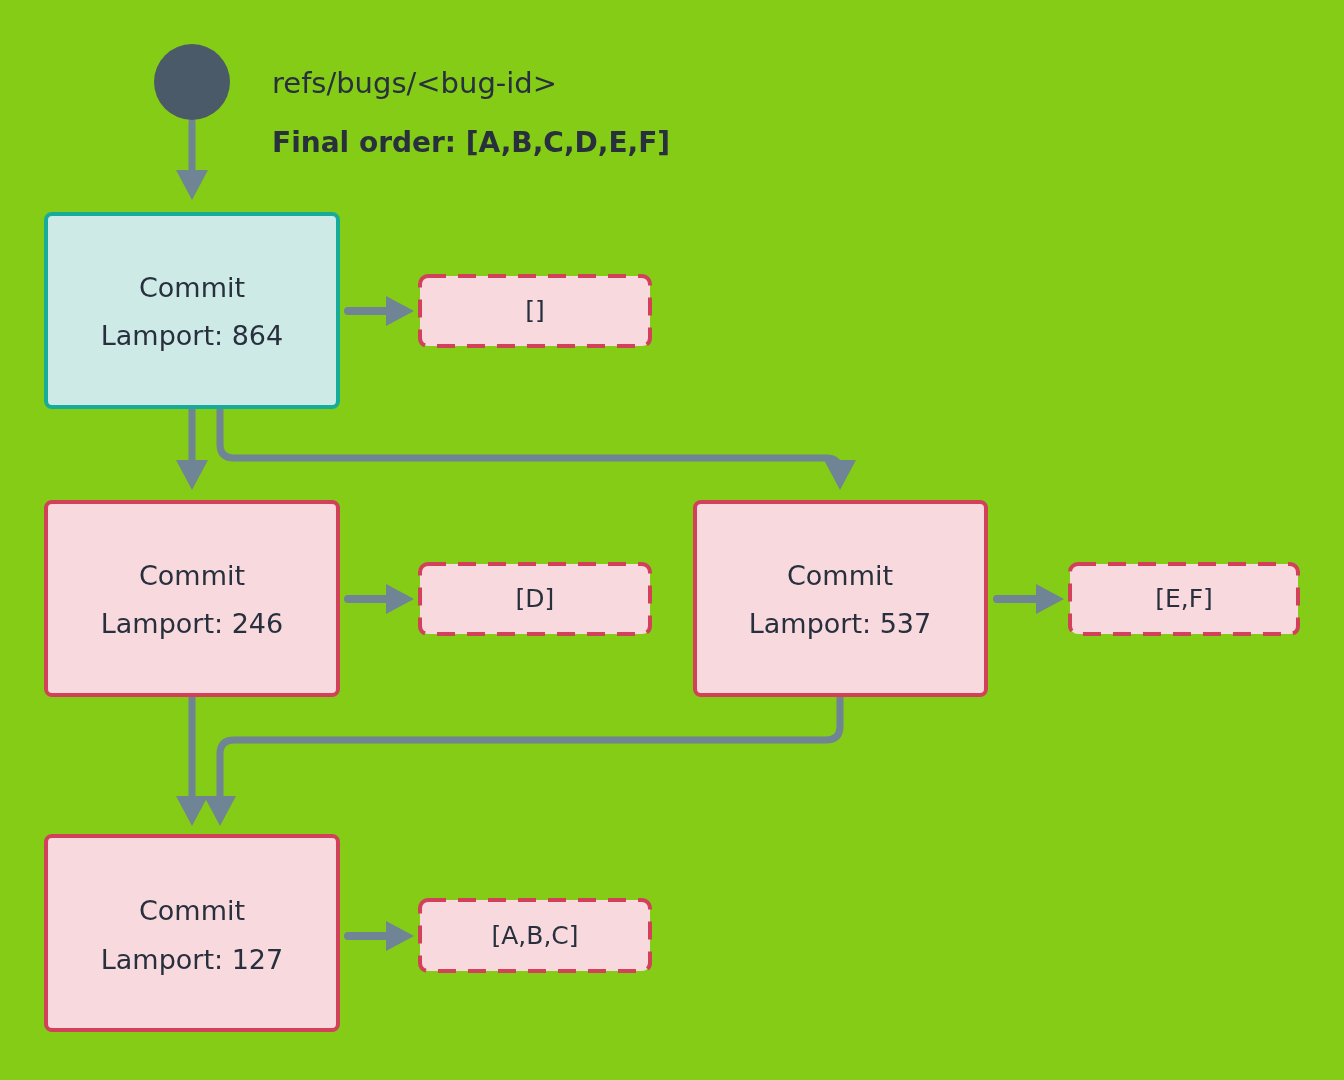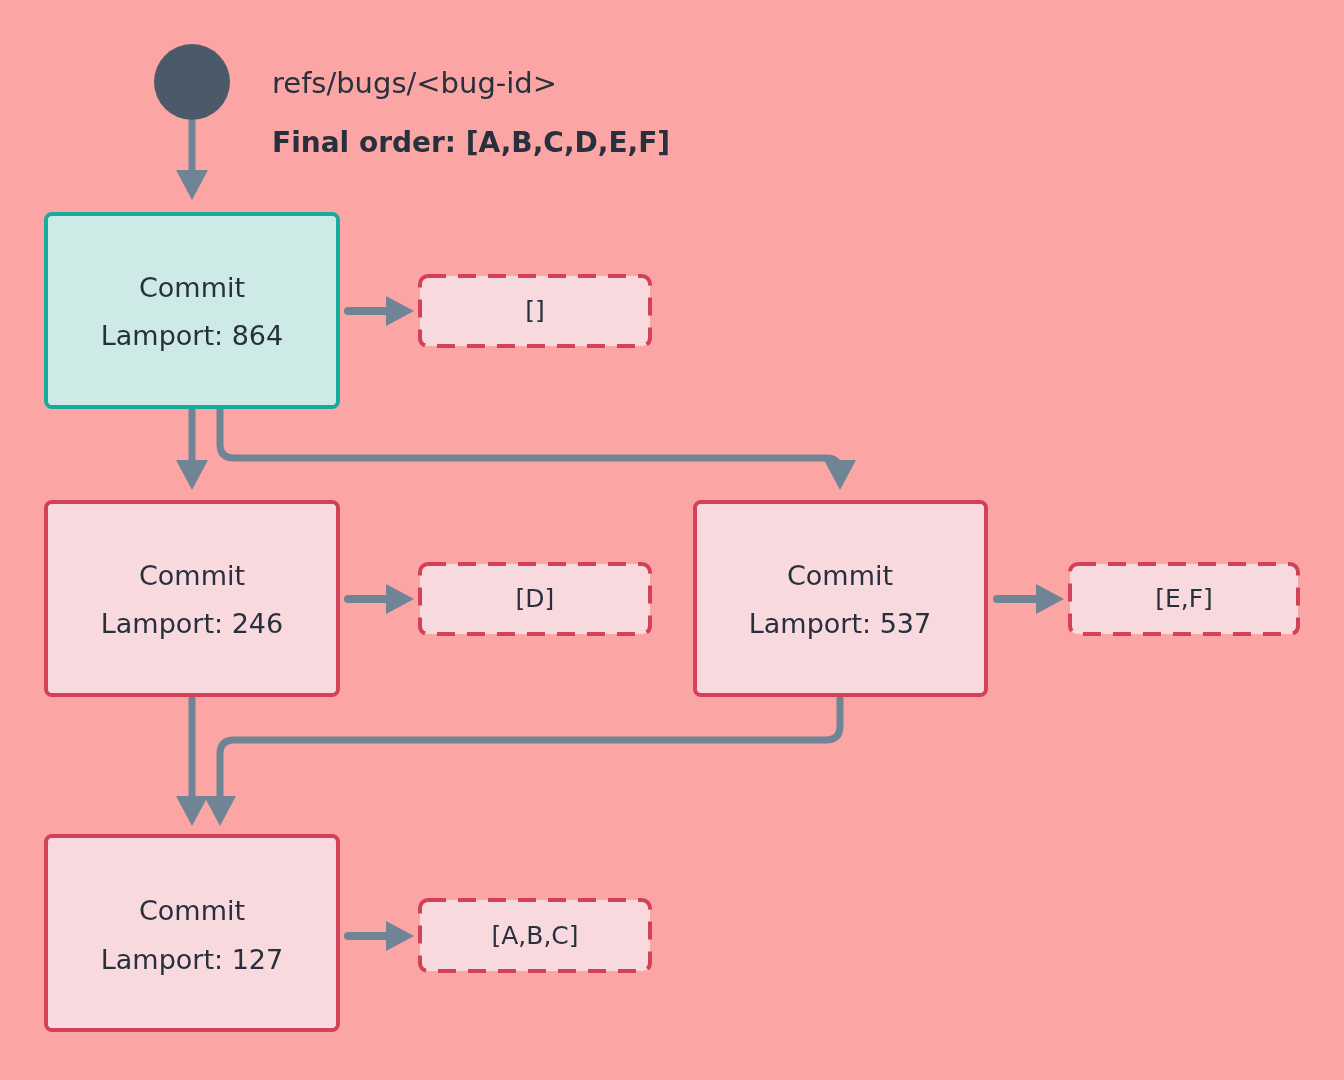--- a/index.html
+++ b/index.html
@@ -11,21 +11,21 @@
   body {
     width: 1344px;
     height: 1080px;
     overflow: hidden;
     font-family: "DejaVu Sans", "Liberation Sans", sans-serif;
   }
   #diagram-root {
     position: relative;
     width: 1344px;
     height: 1080px;
-    background: #fca5a5;
+    background: #84cc16;
   }
   svg.canvas {
     position: absolute;
     top: 0;
     left: 0;
     width: 1344px;
     height: 1080px;
   }
   .node-label {
     font-family: "DejaVu Sans", "Liberation Sans", sans-serif;

